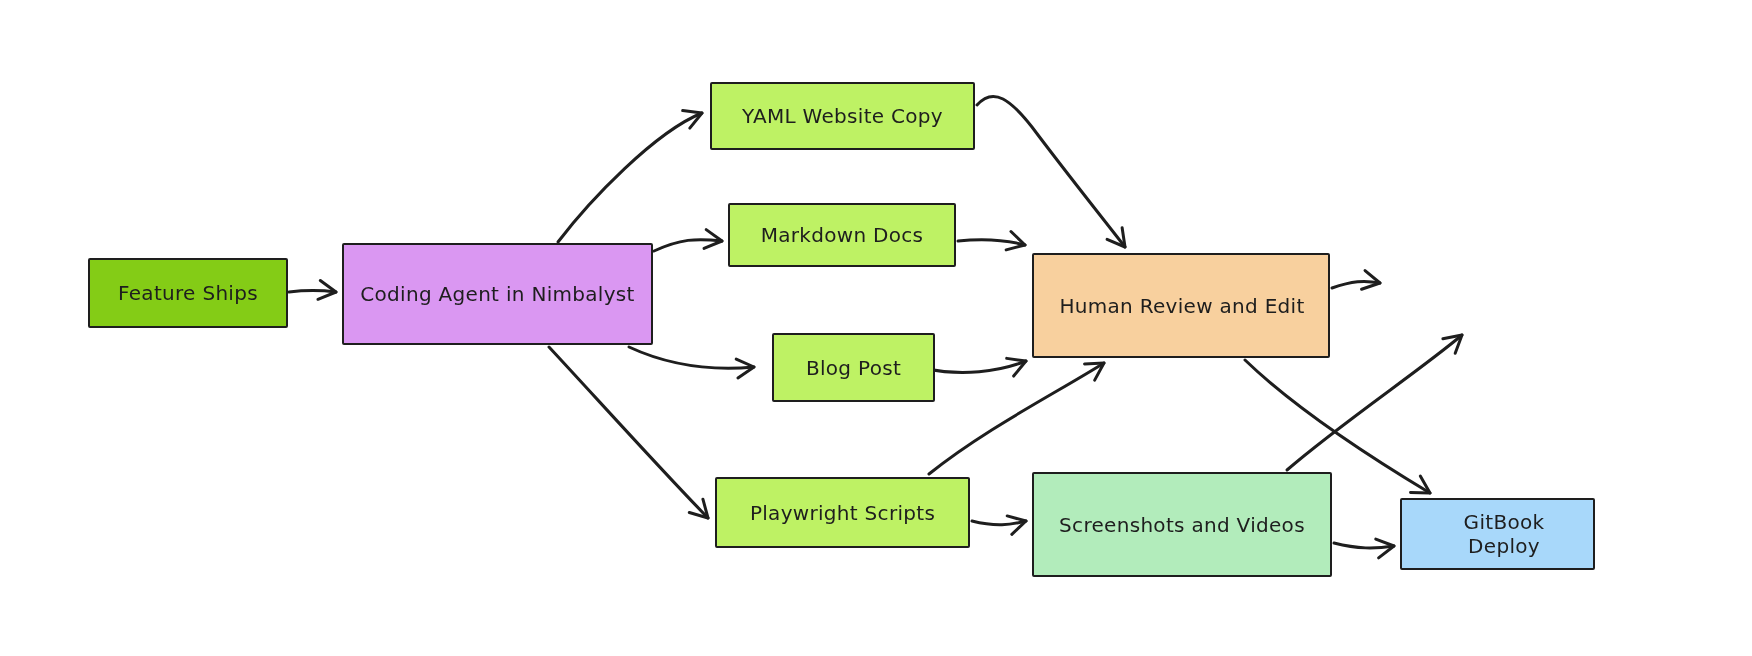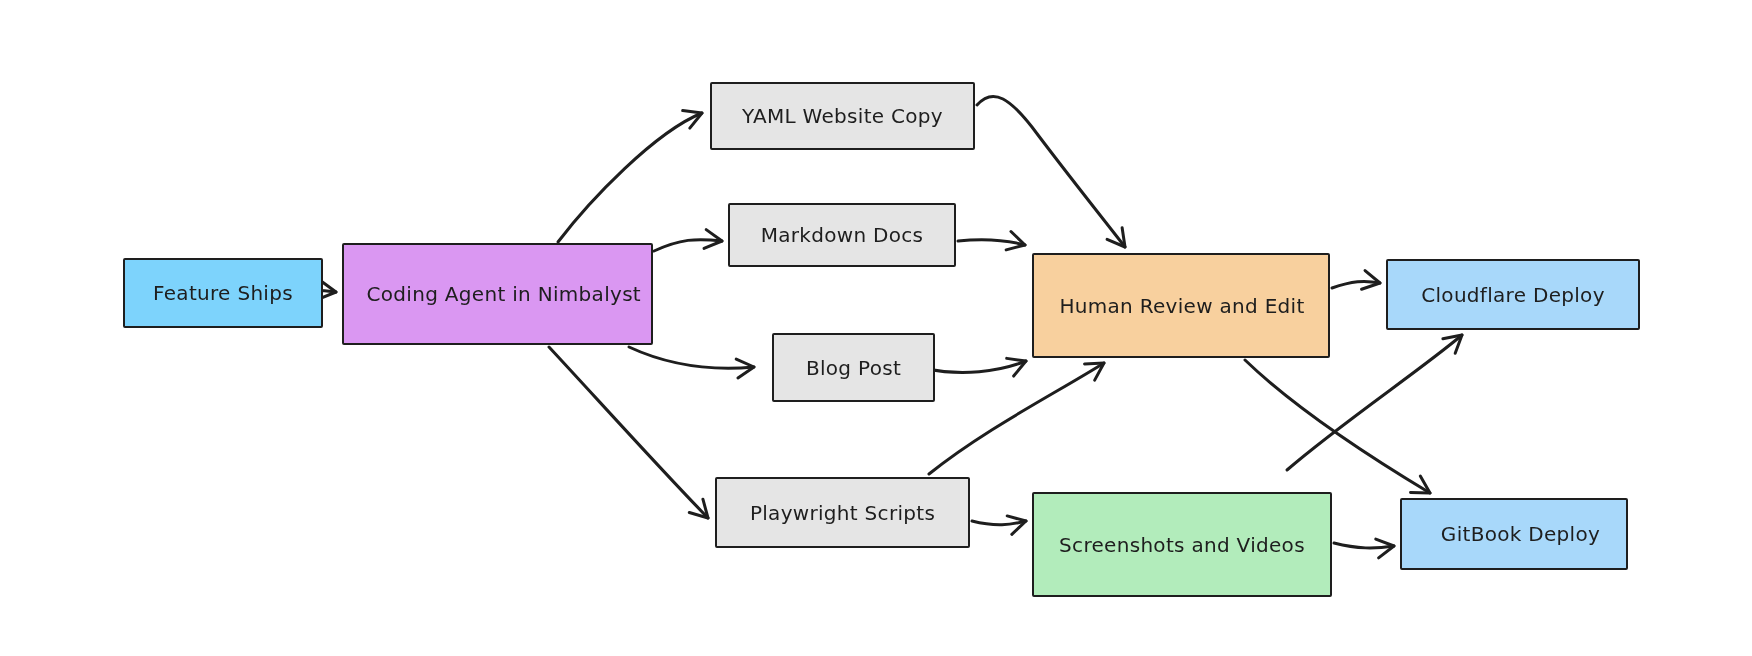--- a/index.html
+++ b/index.html
@@ -25,25 +25,25 @@
     display: flex;
     align-items: center;
     justify-content: center;
     text-align: center;
     color: #1e1e1e;
     font-size: 20px;
     letter-spacing: 0.3px;
     line-height: 1.2;
     padding: 4px 10px;
   }
-  .fill-pink   { background: #7dd3fc; margin-left: 35px; }
+  .fill-pink   { background: #84cc16; }
   .fill-purple { background: #da97f2; }
-  .fill-yellow { background: #e5e5e5; }
+  .fill-yellow { background: #bef264; }
   .fill-orange { background: #f8d09e; }
-  .fill-green  { background: #b2ecbb; margin-top: 20px; }
+  .fill-green  { background: #b2ecbb; }
   .fill-blue   { background: #a8d8fa; }
 </style>
 </head>
 <body>
 
 <div class="canvas">
 
   <svg class="edges" viewBox="0 0 1752 656" xmlns="http://www.w3.org/2000/svg">
     <defs>
       <marker id="arrow" markerUnits="userSpaceOnUse" markerWidth="44" markerHeight="28" refX="0" refY="0" orient="auto" overflow="visible">
@@ -63,21 +63,21 @@
     <path d="M1287,470 C1340,424 1422,369 1462,335" marker-end="url(#arrow)"></path>
     <path d="M1334,543 C1358,549 1374,549 1394,546" marker-end="url(#arrow)"></path>
     <path d="M1332,288 C1352,281 1364,280 1380,283" marker-end="url(#arrow)"></path>
     <path d="M1245,360 C1300,413 1380,463 1430,493" marker-end="url(#arrow)"></path>
   </svg>
 
   <div class="node fill-pink" style="left:88px; top:258px; width:200px; height:70px;">
     <span>Feature Ships</span>
   </div>
 
-  <div class="node fill-purple" style="left:342px; top:243px; width:311px; height:102px;justify-content:flex-end;">
+  <div class="node fill-purple" style="left:342px; top:243px; width:311px; height:102px;">
     <span>Coding Agent in Nimbalyst</span>
   </div>
 
   <div class="node fill-yellow" style="left:710px; top:82px; width:265px; height:68px;">
     <span>YAML Website Copy</span>
   </div>
 
   <div class="node fill-yellow" style="left:728px; top:203px; width:228px; height:64px;">
     <span>Markdown Docs</span>
   </div>
@@ -91,21 +91,18 @@
   </div>
 
   <div class="node fill-orange" style="left:1032px; top:253px; width:298px; height:105px;padding-left:12px;">
     <span>Human Review and Edit</span>
   </div>
 
   <div class="node fill-green" style="left:1032px; top:472px; width:300px; height:105px;">
     <span>Screenshots and Videos</span>
   </div>
 
-  <div class="node fill-blue" style="left:1386px; top:259px; width:254px; height:71px;">
-    <span>Cloudflare Deploy</span>
-  </div>
 
-  <div class="node fill-blue" style="left:1400px; top:498px; width:228px; height:72px;padding-left:23px;">
+  <div class="node fill-blue" style="left:1400px; top:498px; width:195px; height:72px;padding-left:23px;">
     <span>GitBook Deploy</span>
   </div>
 
 </div>
 
 </body></html>

